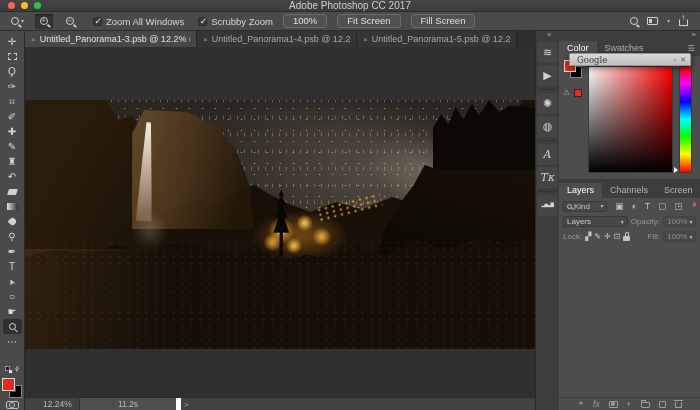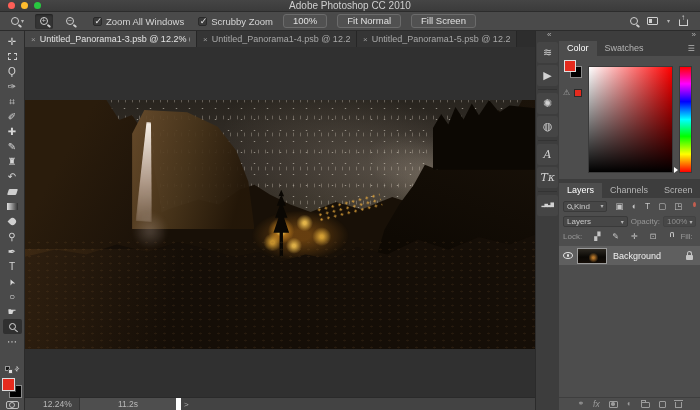--- a/index.html
+++ b/index.html
@@ -139,21 +139,21 @@
   .gtitle{font-family:"DejaVu Serif",serif;font-size:8.5px;color:#3a3a3a;margin-left:7px}
   .gmax{margin-left:auto;font-size:7px;color:#555}
   .gclose{margin:0 4px 0 4px;font-size:7px;color:#555}
 
   
   .pgap{height:4px;flex:0 0 auto}
   .layers-panel{flex:1 1 auto;display:flex;flex-direction:column;min-height:0}
   .lp-row{display:flex;align-items:center;padding:0 4px;flex:0 0 auto}
   .filterrow{height:16px;gap:8px}
   .blendrow{height:15px;gap:3px}
-  .lockrow{height:15px;gap:12px}
+  .lockrow{height:15px;gap:3px}
   .field{height:11px;background:#474747;border:1px solid #3a3a3a;border-radius:2px;display:flex;align-items:center;font-size:8px;color:#c8c8c8;padding:0 3px;gap:2px}
   .field .chev{margin-left:auto}
   .kindfield{width:76px}
   .blendfield{width:74px}
   .field.small{width:33px}
   .field.gray{color:#8f8f8f;border-color:#424242}
   .smag{display:inline-block;width:5px;height:5px;border:1px solid #b8b8b8;border-radius:50%;position:relative}
   .smag::after{content:"";position:absolute;width:2.5px;height:1px;background:#b8b8b8;right:-2.2px;bottom:-1px;transform:rotate(38deg)}
   .fic{font-size:8.5px;color:#c4c4c4;width:10px;text-align:center}
   .ftog{width:5px;height:5px;border-radius:50%;background:#c25e50;box-shadow:0 6px 0 -1.5px #9a9a9a;margin-left:3px;margin-top:-4px}
@@ -185,21 +185,21 @@
 </style>
 </head>
 <body>
 
 <div class="app">
 
   <div class="titlebar">
     <span class="tl red"></span>
     <span class="tl yel"></span>
     <span class="tl grn"></span>
-    <div class="title">Adobe Photoshop CC 2010</div>
+    <div class="title">Adobe Photoshop CC 2017</div>
   </div>
 
   <div class="optionsbar">
     <div class="opt-tool">
       <span class="mag"></span>
       <span class="chev">▾</span>
     </div>
     <div class="opt-zbtn pressed">
       <span class="mag plus"></span>
     </div>
@@ -208,21 +208,21 @@
     </div>
     <label class="cbg">
       <span class="cb checked"></span>
       <span class="lbl">Zoom All Windows</span>
     </label>
     <label class="cbg">
       <span class="cb checked"></span>
       <span class="lbl">Scrubby Zoom</span>
     </label>
     <button class="optbtn">100%</button>
-    <button class="optbtn">Fit Normal</button>
+    <button class="optbtn">Fit Screen</button>
     <button class="optbtn">Fill Screen</button>
     <div class="opt-right">
       <span class="mag"></span>
       <span class="ws"></span>
       <span class="chev">▾</span>
       <span class="share"></span>
     </div>
   </div>
 
   <div class="main">
@@ -399,20 +399,25 @@
             <div class="pc-body">
               <div class="cfg">
                 <span class="fg"></span>
                 <span class="bgc"></span>
               </div>
               <span class="warn">⚠</span>
               <span class="websafe"></span>
               <div class="cube"></div>
               <div class="huestrip"></div>
               <span class="huearrow"></span>
+              <div class="gwin">
+                <span class="gtitle">Google</span>
+                <span class="gmax">▫</span>
+                <span class="gclose">✕</span>
+              </div>
             </div>
           </div>
 
           <div class="pgap"></div>
 
           <div class="panel layers-panel">
             <div class="ptabs">
               <div class="ptab active">Layers</div>
               <div class="ptab">Channels</div>
               <div class="ptab">Screen</div>
@@ -452,28 +457,20 @@
               <span class="lic">✛</span>
               <span class="lic">⊡</span>
               <span class="plockk"></span>
               <span class="glabel fl">Fill:</span>
               <div class="field small gray">
                 <span>100%</span>
                 <span class="chev">▾</span>
               </div>
             </div>
 
-            <div class="layerrow selected">
-              <span class="eyebox">
-                  <span class="eye"></span>
-                </span>
-              <span class="thumb"></span>
-              <span class="lname">Background</span>
-              <span class="plockk"></span>
-            </div>
 
             <div class="lp-empty"></div>
 
             <div class="lp-bottom">
               <span class="bic">⚭</span>
               <span class="bic fx">fx</span>
               <span class="i-mask"></span>
               <span class="bic">◐</span>
               <span class="i-folder"></span>
               <span class="i-new"></span>

